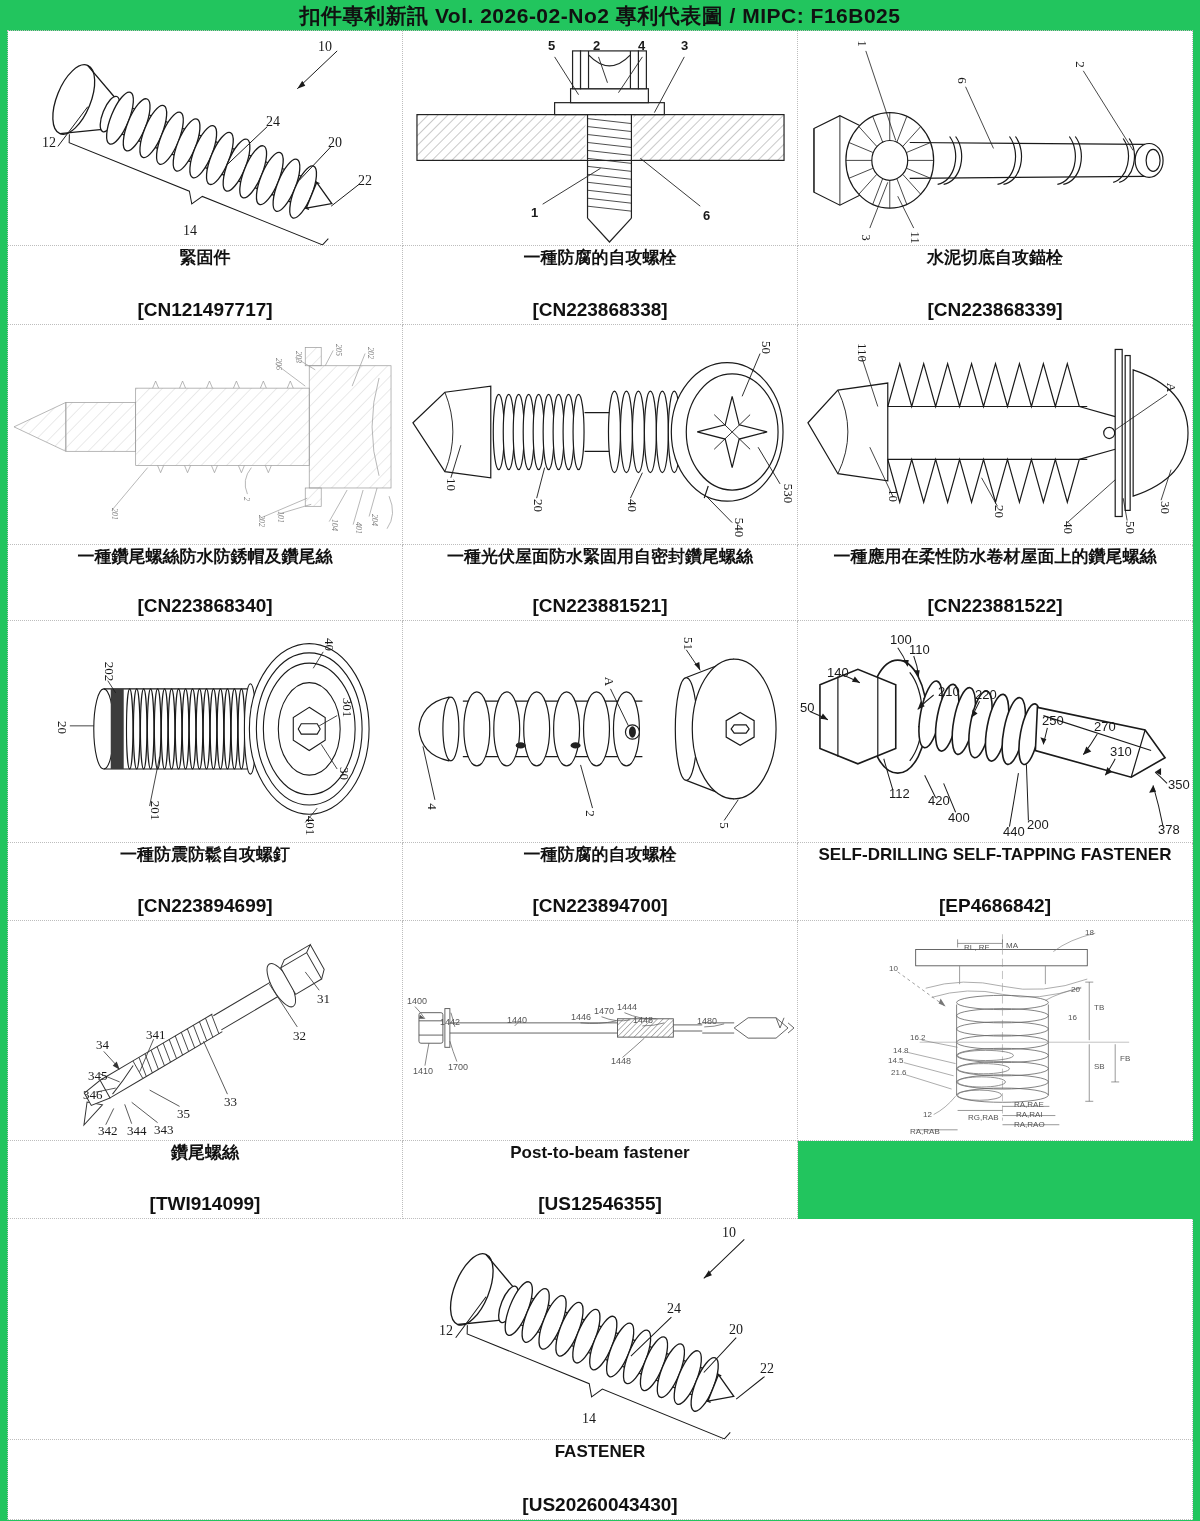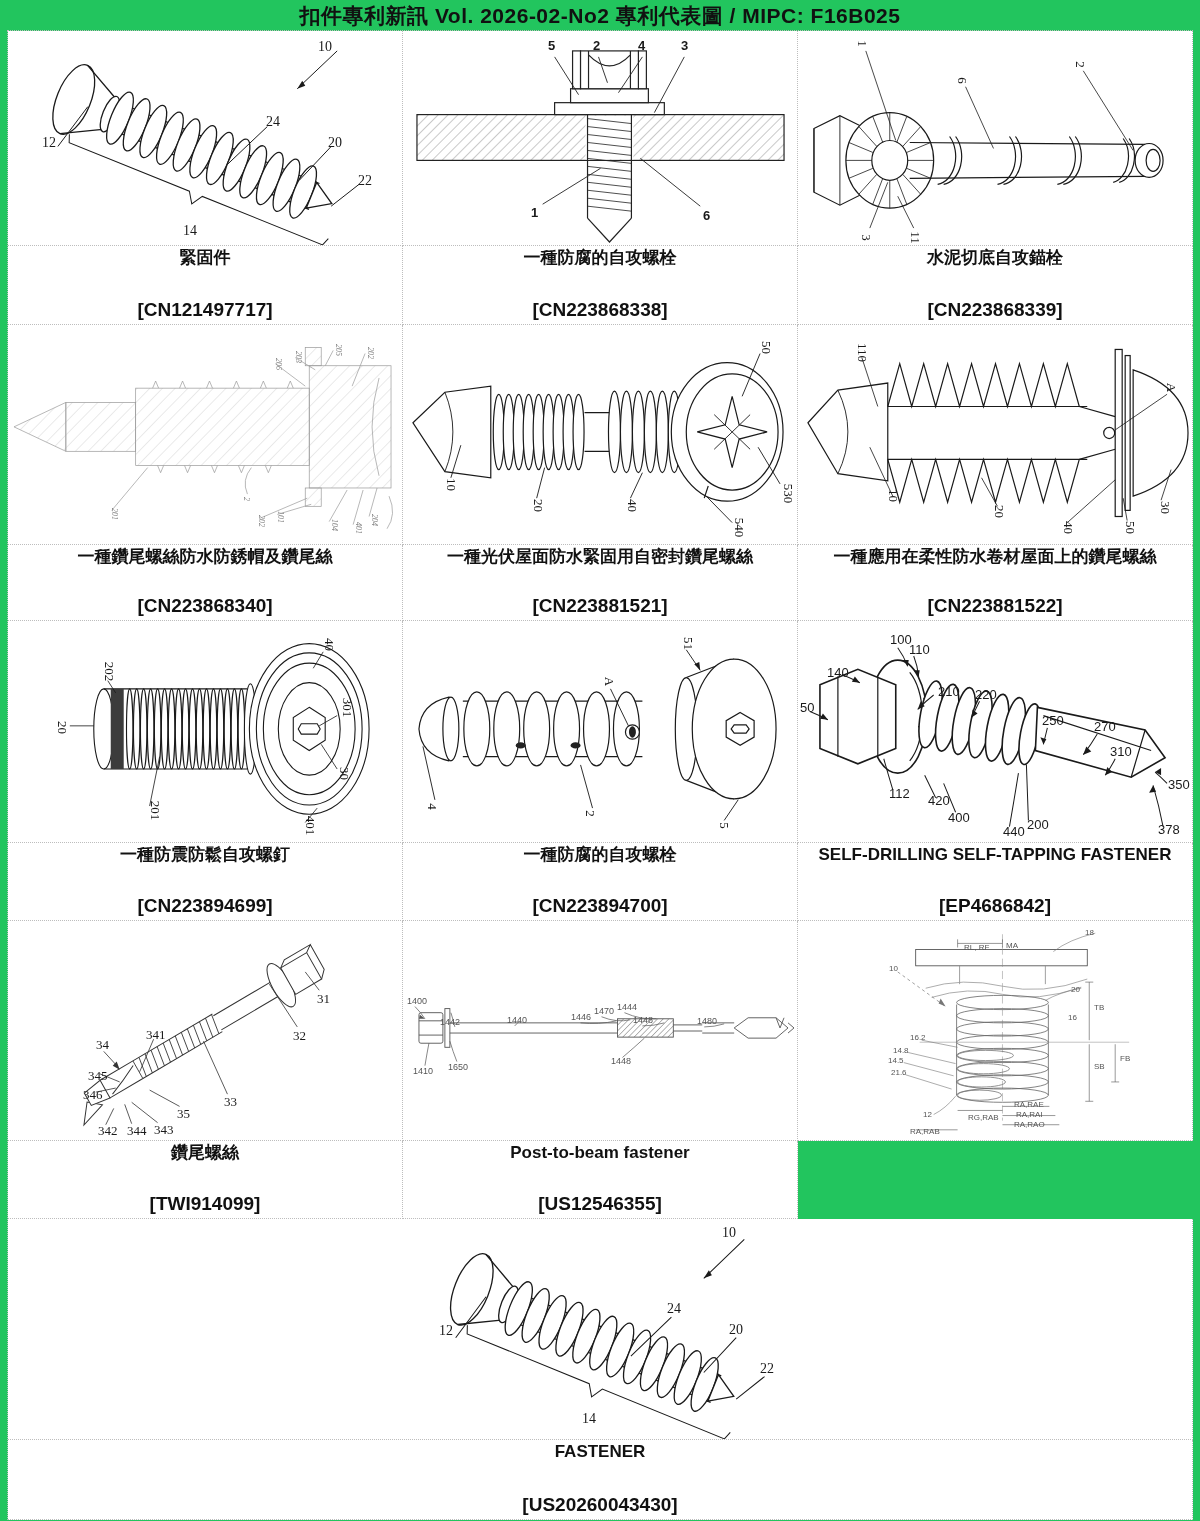--- a/index.html
+++ b/index.html
@@ -429,21 +429,21 @@
       </svg>
     <span class="fig-label" style="left: 4px; top: 76px; font-family: &quot;Liberation Sans&quot;, sans-serif; font-size: 9px; color: rgb(85, 85, 85);">1400</span>
         <span class="fig-label" style="left: 37px; top: 97px; font-family: &quot;Liberation Sans&quot;, sans-serif; font-size: 9px; color: rgb(85, 85, 85);">1442</span>
         <span class="fig-label" style="left: 104px; top: 95px; font-family: &quot;Liberation Sans&quot;, sans-serif; font-size: 9px; color: rgb(85, 85, 85);">1440</span>
         <span class="fig-label" style="left: 168px; top: 92px; font-family: &quot;Liberation Sans&quot;, sans-serif; font-size: 9px; color: rgb(85, 85, 85);">1446</span>
         <span class="fig-label" style="left: 191px; top: 86px; font-family: &quot;Liberation Sans&quot;, sans-serif; font-size: 9px; color: rgb(85, 85, 85);">1470</span>
         <span class="fig-label" style="left: 214px; top: 82px; font-family: &quot;Liberation Sans&quot;, sans-serif; font-size: 9px; color: rgb(85, 85, 85);">1444</span>
         <span class="fig-label" style="left: 230px; top: 95px; font-family: &quot;Liberation Sans&quot;, sans-serif; font-size: 9px; color: rgb(85, 85, 85);">1448</span>
         <span class="fig-label" style="left: 294px; top: 96px; font-family: &quot;Liberation Sans&quot;, sans-serif; font-size: 9px; color: rgb(85, 85, 85);">1480</span>
         <span class="fig-label" style="left: 10px; top: 146px; font-family: &quot;Liberation Sans&quot;, sans-serif; font-size: 9px; color: rgb(85, 85, 85);">1410</span>
-        <span class="fig-label" style="left: 45px; top: 142px; font-family: &quot;Liberation Sans&quot;, sans-serif; font-size: 9px; color: rgb(85, 85, 85);">1650</span>
+        <span class="fig-label" style="left: 45px; top: 142px; font-family: &quot;Liberation Sans&quot;, sans-serif; font-size: 9px; color: rgb(85, 85, 85);">1700</span>
         <span class="fig-label" style="left: 208px; top: 136px; font-family: &quot;Liberation Sans&quot;, sans-serif; font-size: 9px; color: rgb(85, 85, 85);">1448</span>
       </div>
 
     <div class="cell">
       <svg class="draw" viewBox="0 0 395 215" preserveAspectRatio="none">
         <g stroke="#888" fill="none" stroke-width="0.8">
           <rect x="118" y="28" width="172" height="16" stroke="#444" fill="#fff"></rect>
           <path d="M162,44 L162,62 M248,44 L248,62"></path>
           <line x1="205" y1="13" x2="205" y2="196" stroke-dasharray="8,4" stroke-width="0.5"></line>
           <path d="M128,66 Q165,55 205,64 T290,57 M134,75 Q170,64 205,72 T284,65" stroke="#999"></path>

